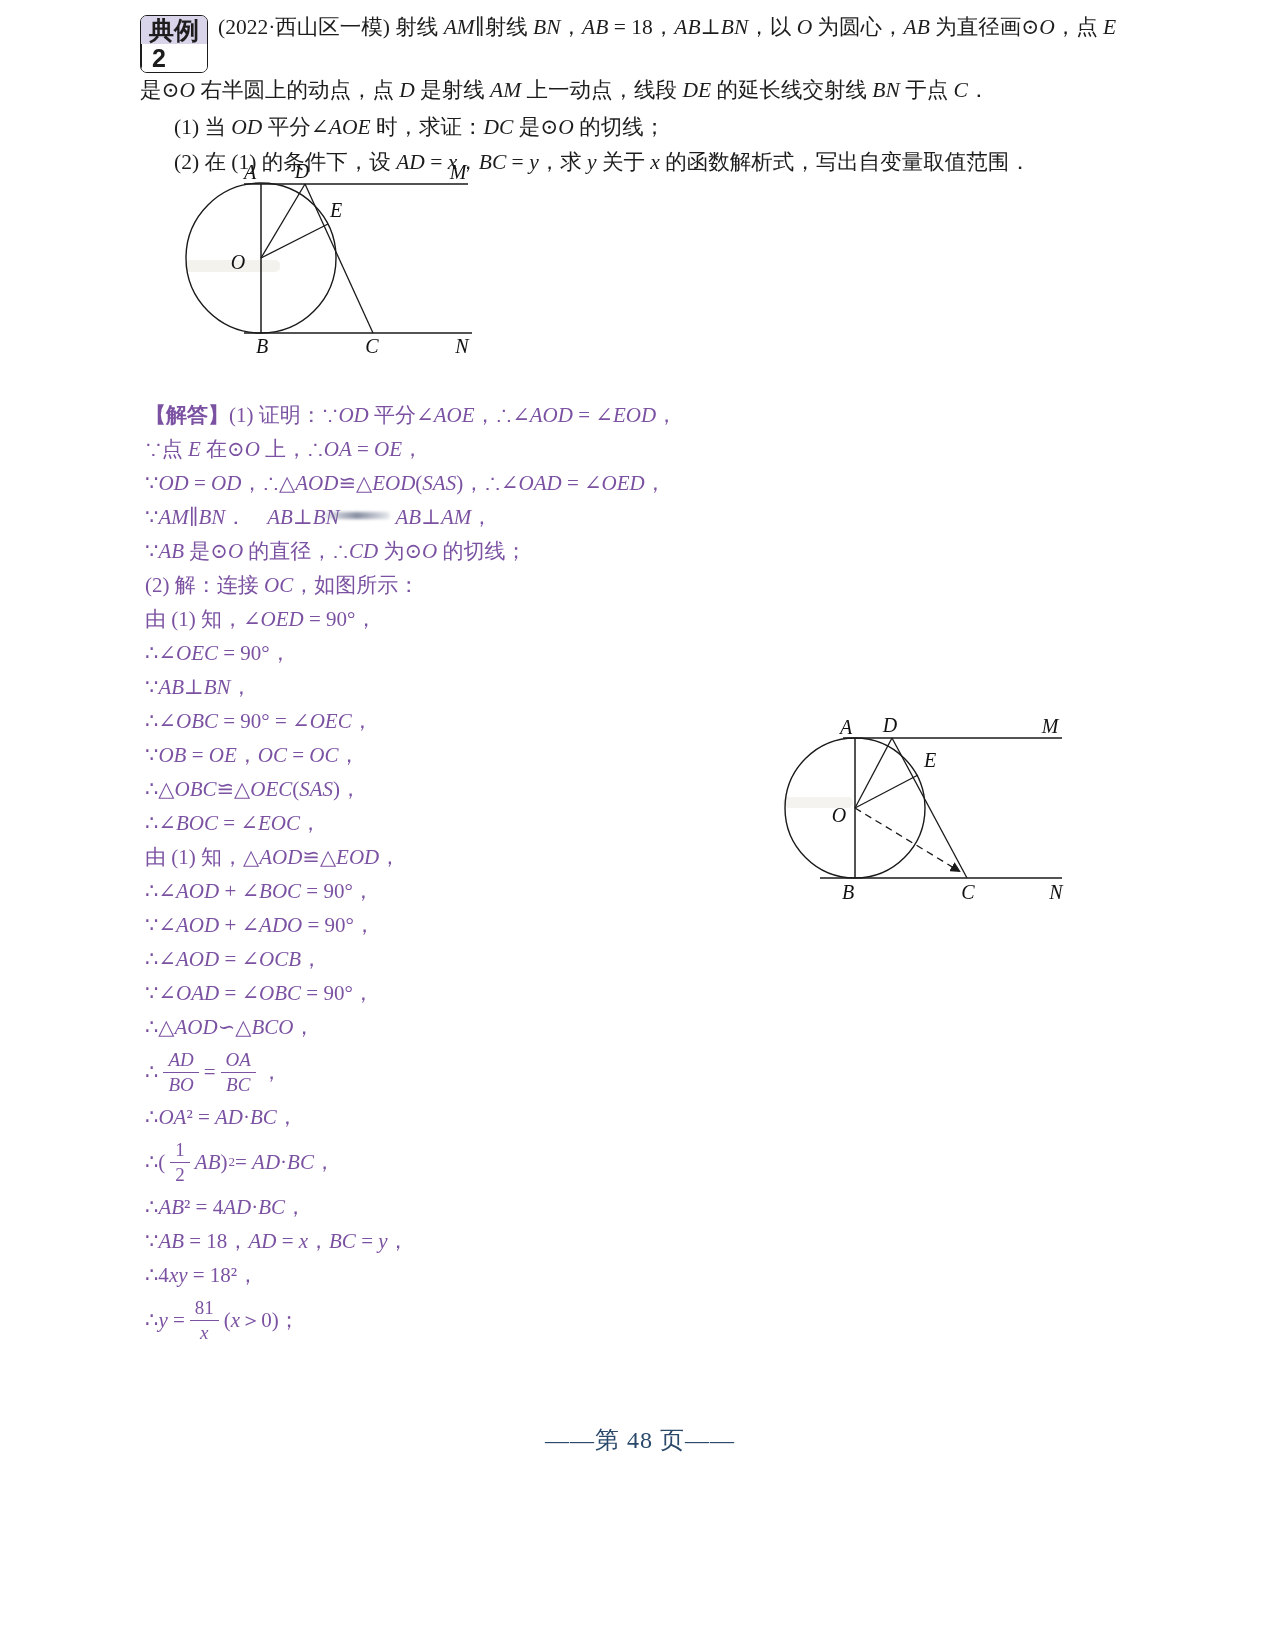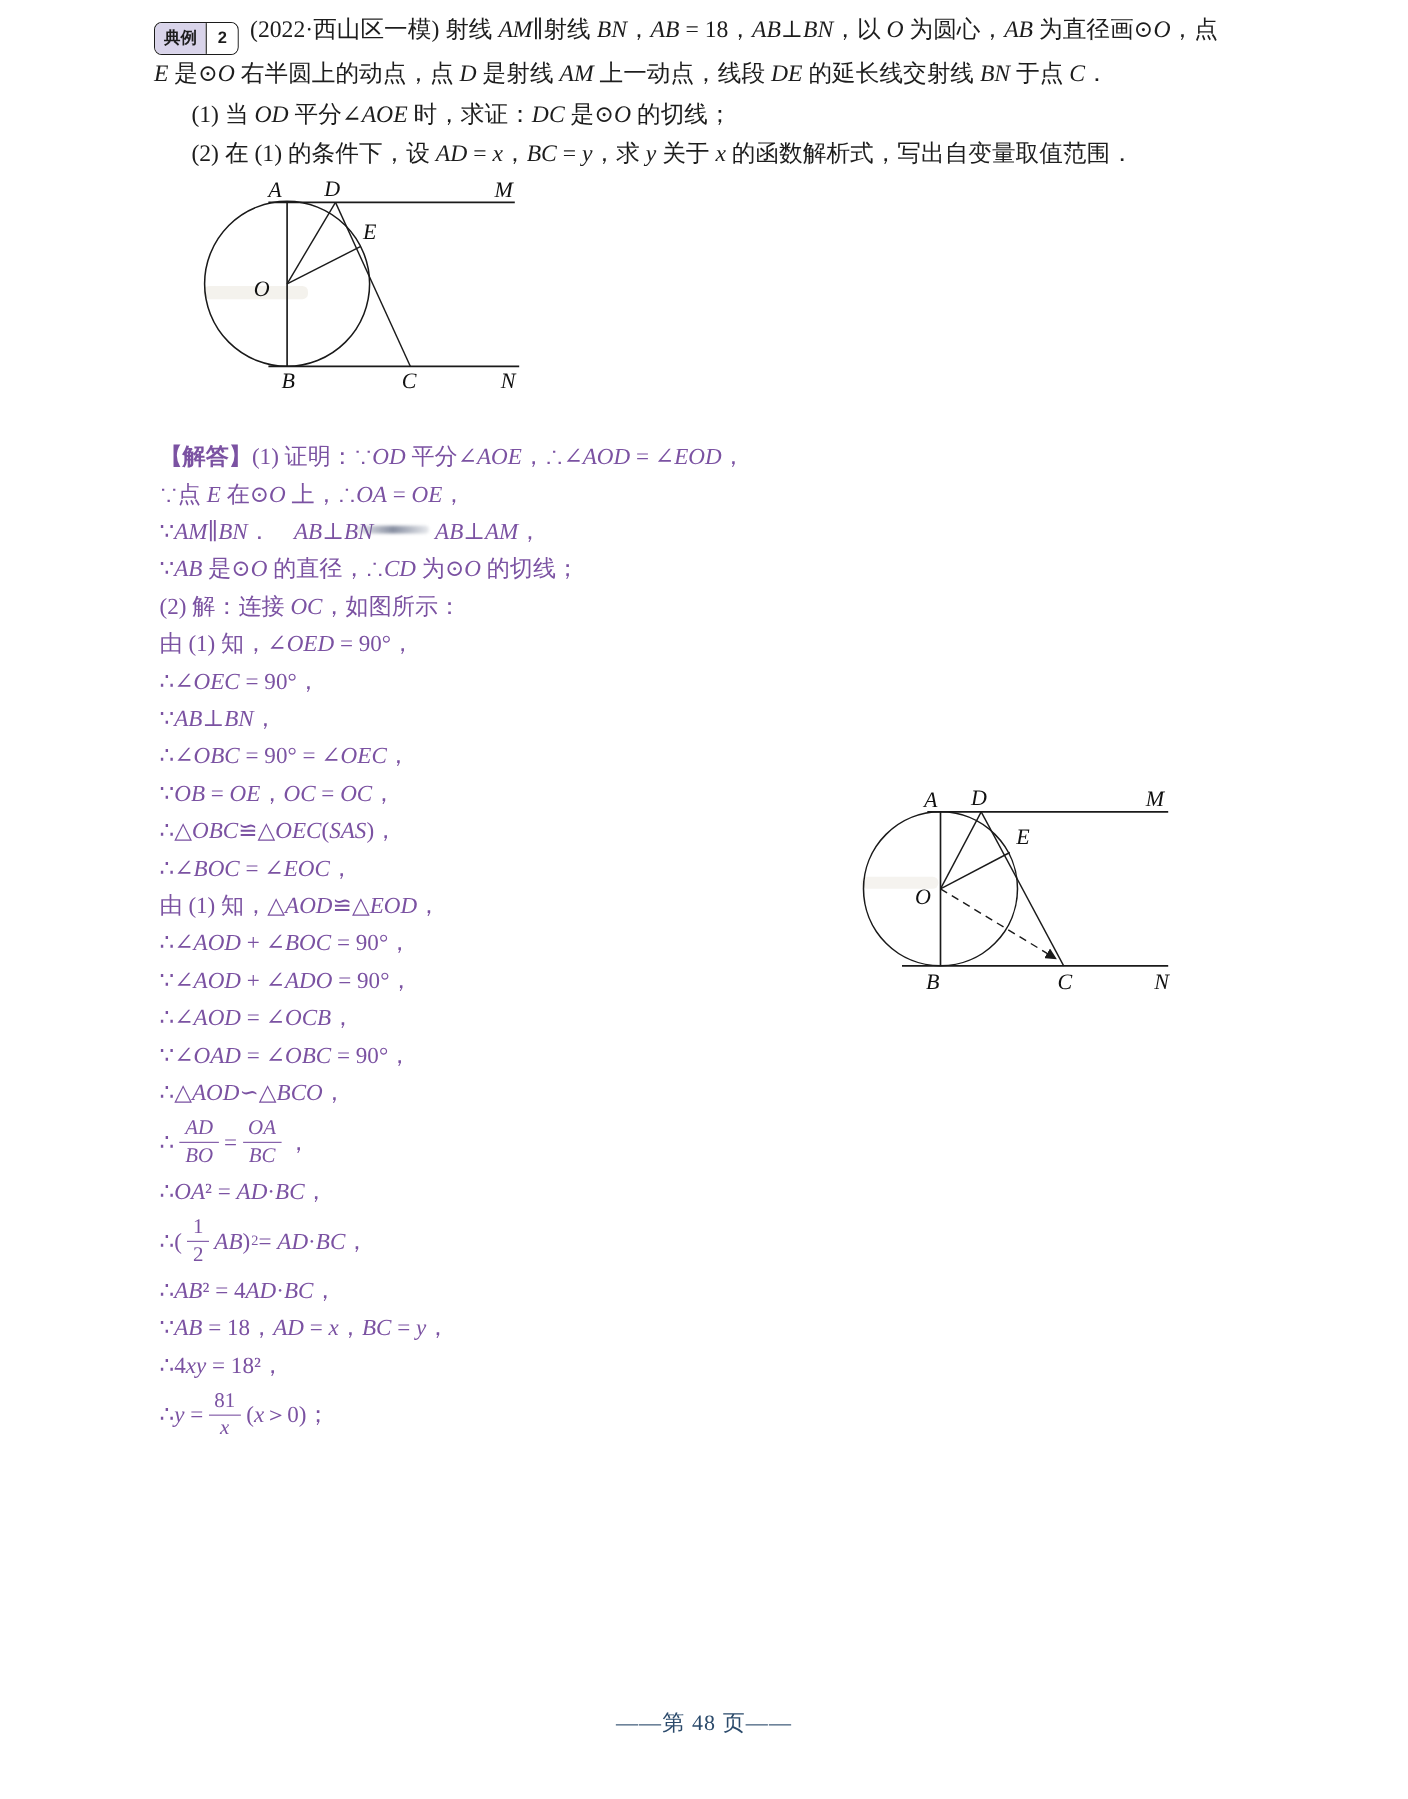--- a/index.html
+++ b/index.html
@@ -4,22 +4,22 @@
 <style>
   html,body{margin:0;padding:0;background:#ffffff;}
   .page{position:relative;width:1280px;height:1635px;background:#ffffff;overflow:hidden;
         font-family:"Liberation Serif","DejaVu Serif",serif;color:#1d1d1d;}
   
   .header-block{position:absolute;left:140px;top:10px;width:985px;font-size:21.5px;line-height:35px;}
   .header-block p{margin:0;}
   .sub-q{margin-left:34px !important;}
   .sub-q1{margin-top:2px !important;}
   .example-box{display:inline-flex;border:1.6px solid #1c1c1c;border-radius:7px;overflow:hidden;
-               vertical-align:-5px;margin-right:10px;font-weight:bold;font-size:15px;line-height:26px;
-               font-family:"Liberation Sans","DejaVu Sans",sans-serif;}
+               vertical-align:-5px;margin-right:10px;font-weight:bold;font-size:25px;line-height:26px;
+               font-family:"Liberation Sans","DejaVu Sans",sans-serif;flex-direction:column;}
   .example-box .cell-label{background:#d9d4ea;padding:1px 8px;}
   .example-box .cell-num{background:#ffffff;padding:1px 10px;border-left:1.6px solid #1c1c1c;}
   
   .solution-block{position:absolute;left:145px;top:398px;width:760px;font-size:21px;color:#7b52a2;}
   .sol-line{height:34px;line-height:34px;white-space:nowrap;}
   .sol-line.tall{height:56px;display:flex;align-items:center;}
   .sol-line b{font-weight:bold;text-align:center;}
   .frac{display:inline-flex;flex-direction:column;text-align:center;vertical-align:middle;
         margin:0 5px;line-height:1.15;font-size:19px;}
   .frac .num{border-bottom:1.6px solid currentColor;padding:0 5px 1px 5px;}
@@ -27,22 +27,22 @@
   .sup{font-size:13px;vertical-align:10px;margin-left:1px;}
   .smudge{display:inline-block;width:66px;height:7px;border-radius:4px;vertical-align:5px;
           background:linear-gradient(90deg,rgba(125,135,155,.12),rgba(95,105,130,.75),rgba(125,135,155,.18));
           filter:blur(1.4px);margin:0 6px 0 -16px;}
   
   .fig{position:absolute;}
   .fig line,.fig circle{stroke:#1a1a1a;fill:none;}
   .fig text{font-family:"Liberation Serif","DejaVu Serif",serif;font-style:italic;
             font-size:20px;fill:#111111;text-anchor:middle;}
   
-  .footer{position:absolute;left:0;right:0;top:1553px;text-align:center;
-          font-size:20px;color:#2b4a6b;letter-spacing:1px;}
+  .footer{position:absolute;left:0;right:0;top:1424px;text-align:center;
+          font-size:24px;color:#2b4a6b;letter-spacing:1px;}
 </style>
 </head>
 <body>
 
 <div class="page">
 
   <div class="header-block">
     <p>
       <span class="example-box">
         <span class="cell-label">典例</span>
@@ -68,20 +68,21 @@
     <text x="171" y="65">E</text>
     <text x="73" y="117">O</text>
     <text x="97" y="201">B</text>
     <text x="207" y="201">C</text>
     <text x="297" y="201">N</text>
   </svg>
 
   <div class="solution-block">
       <div class="sol-line"><b>【解答】</b>(1) 证明：∵<i>OD</i> 平分∠<i>AOE</i>，∴∠<i>AOD</i> = ∠<i>EOD</i>，</div>
       <div class="sol-line">∵点 <i>E</i> 在⊙<i>O</i> 上，∴<i>OA</i> = <i>OE</i>，</div>
+      <div class="sol-line">∵<i>OD</i> = <i>OD</i>，∴△<i>AOD</i>≌△<i>EOD</i>(<i>SAS</i>)，∴∠<i>OAD</i> = ∠<i>OED</i>，</div>
       <div class="sol-line"><span>∵<i>AM</i>∥<i>BN</i>．　<i>AB</i>⊥<i>BN</i></span><span class="smudge"></span><span><i>AB</i>⊥<i>AM</i>，</span></div>
       <div class="sol-line">∵<i>AB</i> 是⊙<i>O</i> 的直径，∴<i>CD</i> 为⊙<i>O</i> 的切线；</div>
       <div class="sol-line">(2) 解：连接 <i>OC</i>，如图所示：</div>
       <div class="sol-line">由 (1) 知，∠<i>OED</i> = 90°，</div>
       <div class="sol-line">∴∠<i>OEC</i> = 90°，</div>
       <div class="sol-line">∵<i>AB</i>⊥<i>BN</i>，</div>
       <div class="sol-line">∴∠<i>OBC</i> = 90° = ∠<i>OEC</i>，</div>
       <div class="sol-line">∵<i>OB</i> = <i>OE</i>，<i>OC</i> = <i>OC</i>，</div>
       <div class="sol-line">∴△<i>OBC</i>≌△<i>OEC</i>(<i>SAS</i>)，</div>
       <div class="sol-line">∴∠<i>BOC</i> = ∠<i>EOC</i>，</div>

